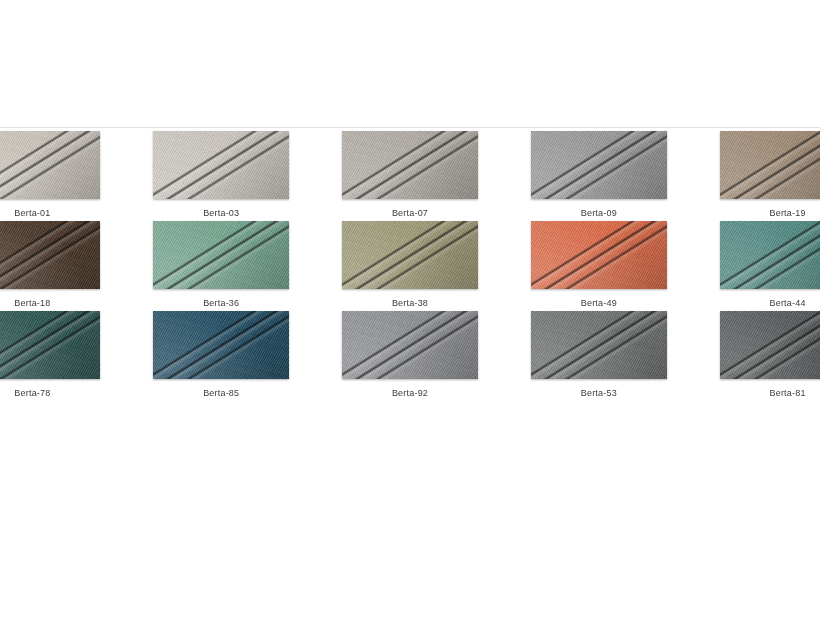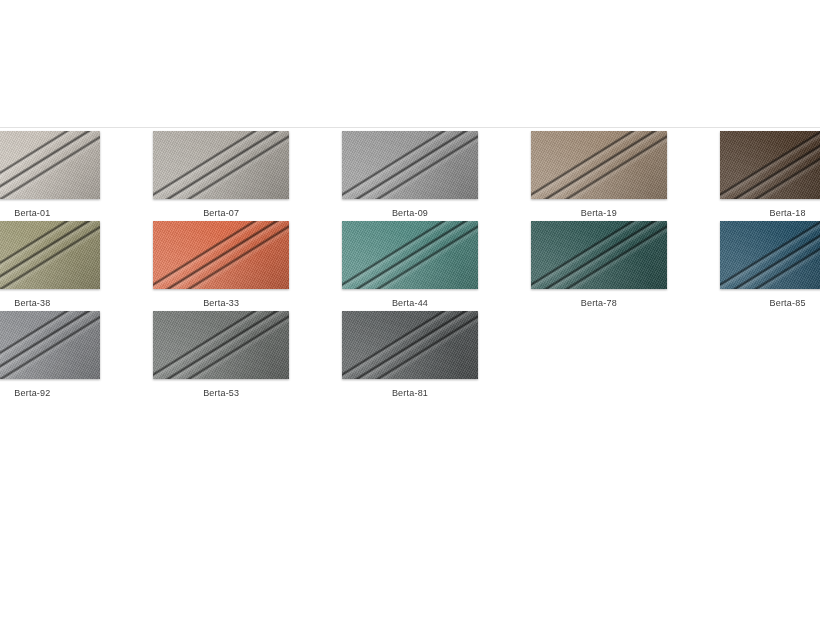--- a/index.html
+++ b/index.html
@@ -92,20 +92,28 @@
       <div class="cell">
     <div class="swatch">
       <div class="cloth" style="background: rgb(207, 200, 191);"></div>
       <div class="weave"></div>
       <div class="folds"></div>
     </div>
     <div class="caption">Berta-01</div>
   </div>
       <div class="cell">
     <div class="swatch">
+      <div class="cloth" style="background: rgb(207, 202, 194);"></div>
+      <div class="weave"></div>
+      <div class="folds"></div>
+    </div>
+    <div class="caption">Berta-03</div>
+  </div>
+      <div class="cell">
+    <div class="swatch">
       <div class="cloth" style="background: rgb(179, 174, 166);"></div>
       <div class="weave"></div>
       <div class="folds"></div>
     </div>
     <div class="caption">Berta-07</div>
   </div>
       <div class="cell">
     <div class="swatch">
       <div class="cloth" style="background: rgb(154, 154, 154);"></div>
       <div class="weave"></div>
@@ -124,33 +132,41 @@
       <div class="cell">
     <div class="swatch">
       <div class="cloth" style="background: rgb(74, 54, 38);"></div>
       <div class="weave"></div>
       <div class="folds"></div>
     </div>
     <div class="caption">Berta-18</div>
   </div>
       <div class="cell">
     <div class="swatch">
+      <div class="cloth" style="background: rgb(118, 168, 145);"></div>
+      <div class="weave"></div>
+      <div class="folds"></div>
+    </div>
+    <div class="caption">Berta-36</div>
+  </div>
+      <div class="cell">
+    <div class="swatch">
       <div class="cloth" style="background: rgb(160, 156, 119);"></div>
       <div class="weave"></div>
       <div class="folds"></div>
     </div>
     <div class="caption">Berta-38</div>
   </div>
       <div class="cell">
     <div class="swatch">
       <div class="cloth" style="background: rgb(224, 106, 70);"></div>
       <div class="weave"></div>
       <div class="folds"></div>
     </div>
-    <div class="caption">Berta-33</div>
+    <div class="caption">Berta-49</div>
   </div>
       <div class="cell">
     <div class="swatch">
       <div class="cloth" style="background: rgb(79, 138, 130);"></div>
       <div class="weave"></div>
       <div class="folds"></div>
     </div>
     <div class="caption">Berta-44</div>
   </div>
       <div class="cell">

